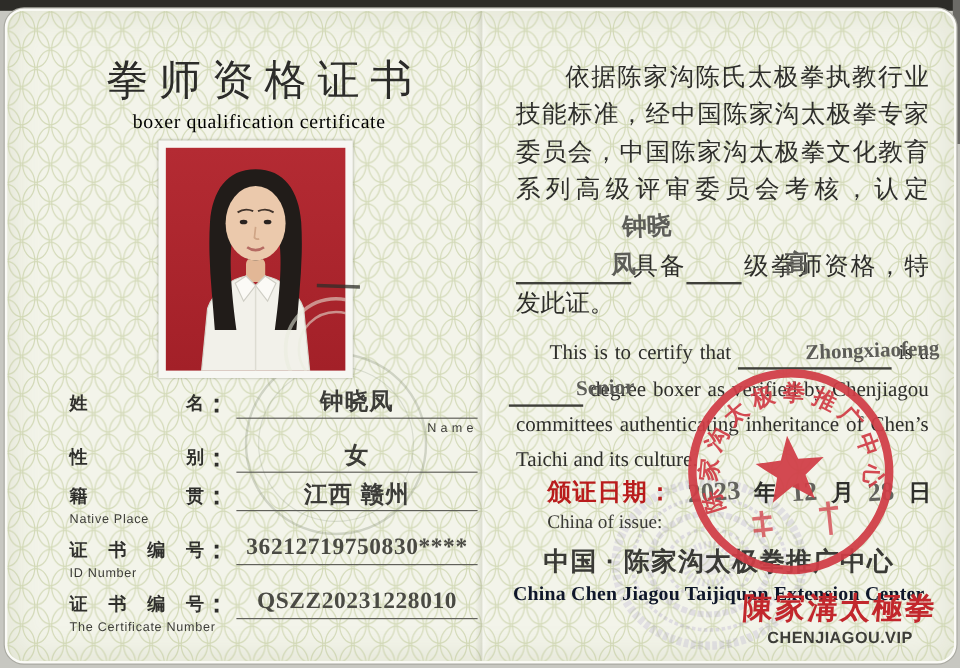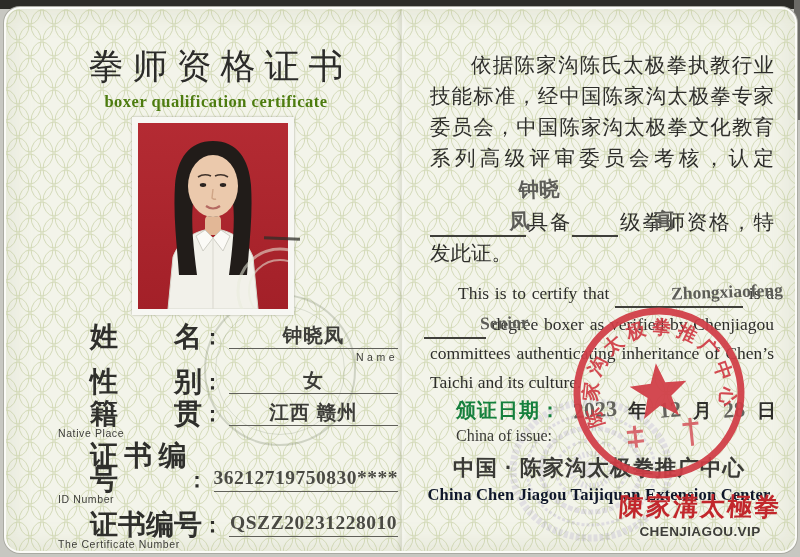--- a/index.html
+++ b/index.html
@@ -25,35 +25,35 @@
   }
 
   
   .page-left{position:absolute;left:30px;top:0;width:360px;height:100%;z-index:2;}
   .lp-head{text-align:center;margin-top:34px;}
   .title-zh{
     font-size:35px;font-weight:normal;color:#2c2c2a;letter-spacing:9px;
     text-indent:9px;font-family:"Liberation Serif",serif;
   }
   .title-en{
-    font-size:16.5px;font-weight:bold;color:#4d7c0f;margin-top:2px;
+    font-size:16.5px;font-weight:normal;color:#000000;margin-top:2px;
     font-family:"Liberation Serif",serif;letter-spacing:.5px;
   }
   .photo-frame{
     position:absolute;left:96px;top:108px;width:150px;height:186px;
     background:#f7f7f3;padding:6px;box-shadow:0 0 2px rgba(90,95,70,.5);
   }
   .photo-frame svg{display:block;}
 
   .fields{position:absolute;left:22px;top:313px;width:340px;}
   .frow{margin-bottom:4.5px;}
   .frow-main{display:flex;align-items:flex-end;}
   .flabel{
-    width:112px;font-size:28px;font-weight:bold;color:#2f2f2c;
-    text-align:justify;text-align-last:justify;line-height:24px;margin-left:32px;
+    width:112px;font-size:15px;font-weight:bold;color:#2f2f2c;
+    text-align:justify;text-align-last:justify;line-height:24px;
   }
   .fcolon{font-size:21px;font-weight:bold;color:#2f2f2c;line-height:24px;}
   .fvalue{
     flex:1;margin-left:6px;border-bottom:1.4px solid #60605a;
     text-align:center;font-size:19.5px;font-weight:bold;color:#3c3c38;
     line-height:26px;letter-spacing:1px;
   }
   .fvalue.mono{font-family:"Liberation Serif",serif;color:#4a4a44;letter-spacing:.5px;text-align:center;}
   .fsub{font-size:10.5px;color:#3c3c38;margin-top:1.5px;letter-spacing:.6px;}
   .fsub.wide{letter-spacing:3.5px;text-align:right;}
@@ -85,21 +85,21 @@
   .fill-name{width:96px;}
   .fill-grade{width:46px;}
   .fill-name-en{width:128px;}
   .fill-degree-en{width:62px;margin-left:-6px;}
   .stamped{
     display:inline-block;color:#5d5d58;font-weight:bold;
     transform:rotate(-2deg) translateY(1px);
   }
   .issue{position:absolute;left:32px;right:4px;top:388px;}
   .issue-main{display:flex;align-items:baseline;}
-  .issue-zh{font-size:20px;font-weight:bold;color:#15803d;letter-spacing:1px;}
+  .issue-zh{font-size:20px;font-weight:bold;color:#b91c1c;letter-spacing:1px;}
   .issue-en{font-family:"Liberation Serif",serif;font-size:16px;color:#3a3a36;margin-top:3px;}
   .dnum{
     font-family:"Liberation Serif",serif;font-size:22px;font-weight:bold;color:#63635d;
     transform:rotate(-4deg);display:inline-block;
   }
   .dunit{font-size:19px;font-weight:bold;color:#2e2e2b;}
   .issue-main .sp{flex:1;}
   .org{position:absolute;left:0;right:6px;top:444px;text-align:center;}
   .org-zh{font-size:21.5px;font-weight:bold;color:#3a3a36;letter-spacing:1px;}
   .org-en{

